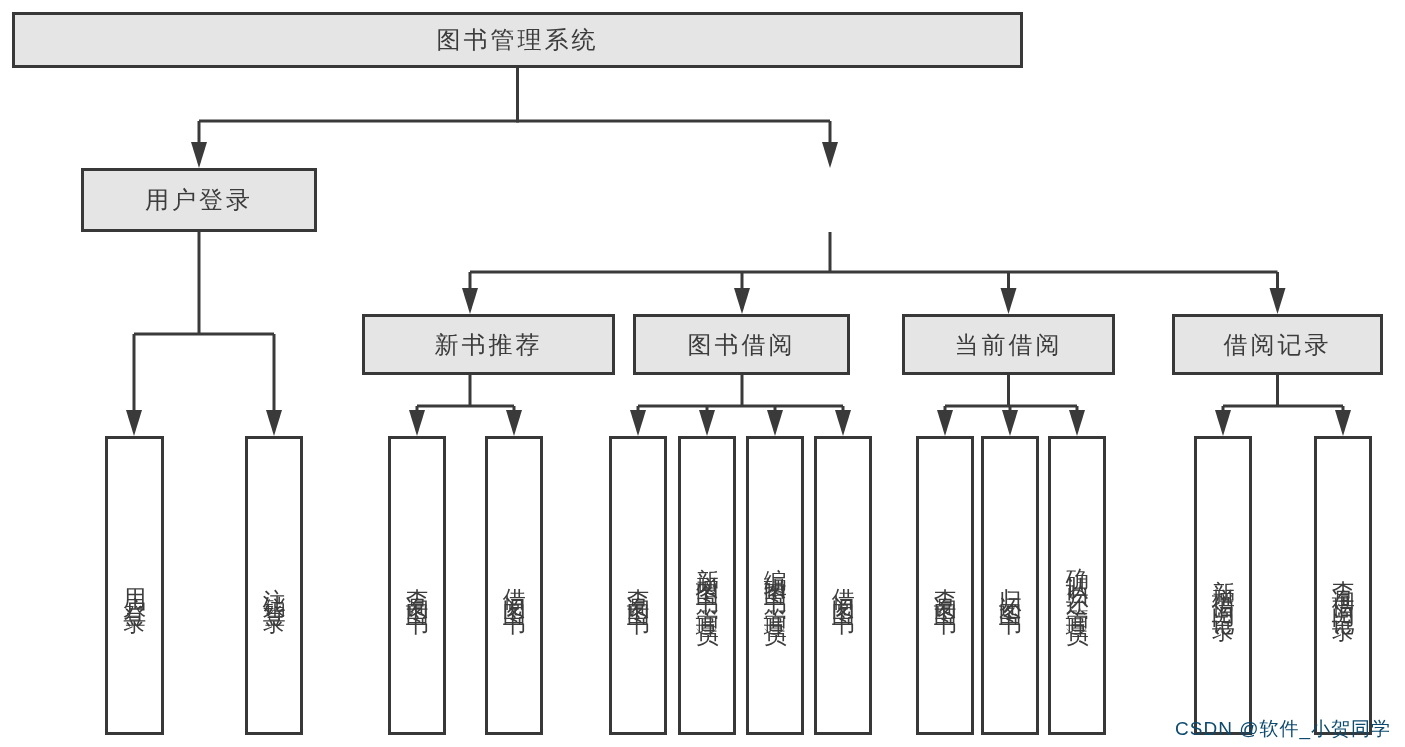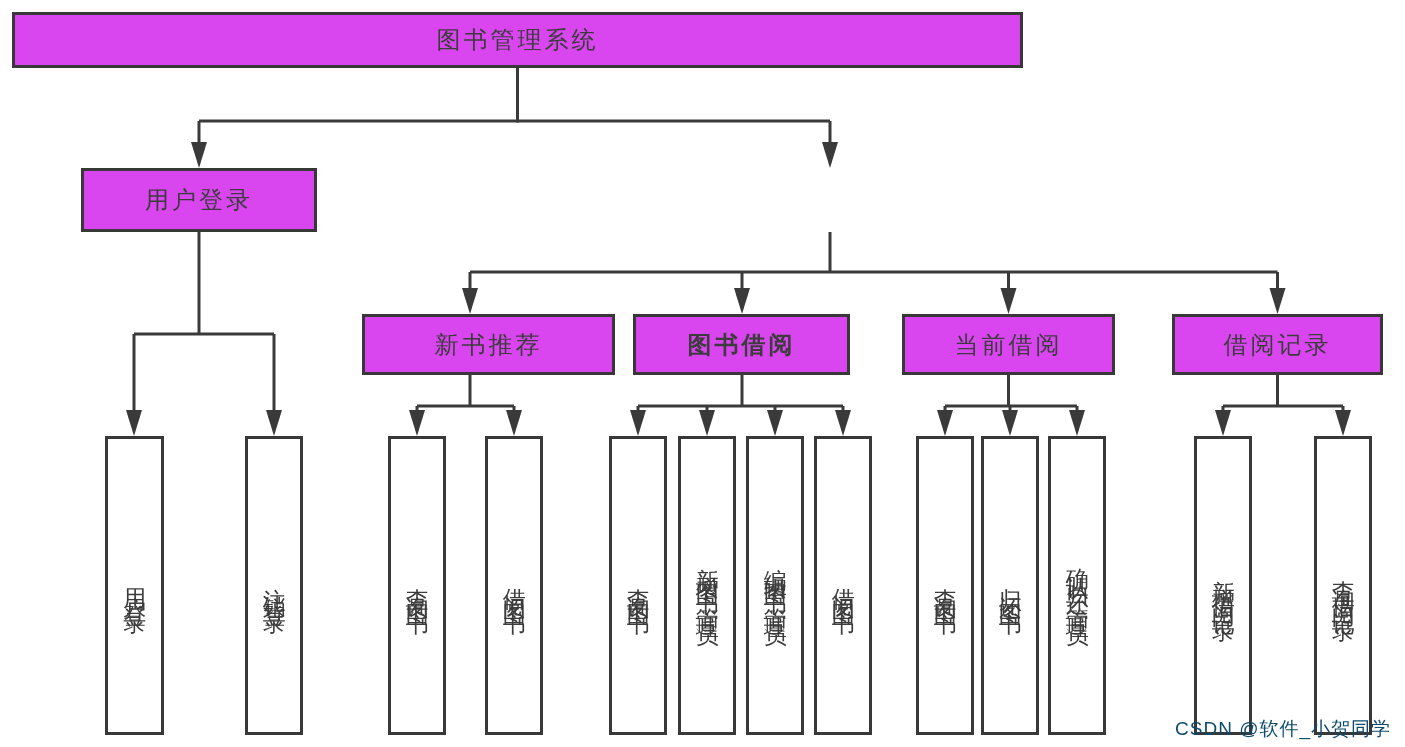--- a/index.html
+++ b/index.html
@@ -5,21 +5,21 @@
   html,body{margin:0;padding:0;background:#ffffff;}
   .stage{
     position:relative;width:1405px;height:747px;background:#ffffff;
     font-family:"Liberation Sans","DejaVu Sans",sans-serif;
     color:#3c3c3c;overflow:hidden;
   }
   svg.connectors{position:absolute;left:0;top:0;width:1405px;height:747px;}
   svg.connectors line{stroke:#3a3a3a;stroke-width:3;}
   svg.connectors polygon{fill:#3a3a3a;stroke:none;}
   .box{
-    position:absolute;box-sizing:border-box;background:#d946ef;
+    position:absolute;box-sizing:border-box;background:#e5e5e5;
     border:3px solid #383838;display:flex;align-items:center;justify-content:center;
     font-size:24px;letter-spacing:3px;white-space:nowrap;z-index:2;
   }
   .vbox{
     position:absolute;box-sizing:border-box;background:#ffffff;
     border:3px solid #383838;display:flex;align-items:center;justify-content:center;
     z-index:2;
   }
   .vbox span{
     writing-mode:vertical-rl;text-orientation:mixed;
@@ -109,21 +109,21 @@
       <line x1="1343" y1="406" x2="1343" y2="415"></line>
       <polygon points="1335,410 1351,410 1343,436"></polygon>
     </g>
   </svg>
 
   <div class="box" style="left:12px;top:12px;width:1011px;height:56px;">图书管理系统</div>
 
   <div class="box" style="left:81px;top:168px;width:236px;height:64px;">用户登录</div>
 
   <div class="box" style="left:362px;top:314px;width:253px;height:61px;">新书推荐</div>
-  <div class="box" style="left:633px;top:314px;width:217px;height:61px;font-weight:bold;">图书借阅</div>
+  <div class="box" style="left:633px;top:314px;width:217px;height:61px;">图书借阅</div>
   <div class="box" style="left:902px;top:314px;width:213px;height:61px;">当前借阅</div>
   <div class="box" style="left:1172px;top:314px;width:211px;height:61px;">借阅记录</div>
 
   <div class="vbox" style="left:105px;top:436px;width:59px;height:299px;">
     <span>用户登录</span>
   </div>
   <div class="vbox" style="left:245px;top:436px;width:58px;height:299px;">
     <span>注销登录</span>
   </div>
 

